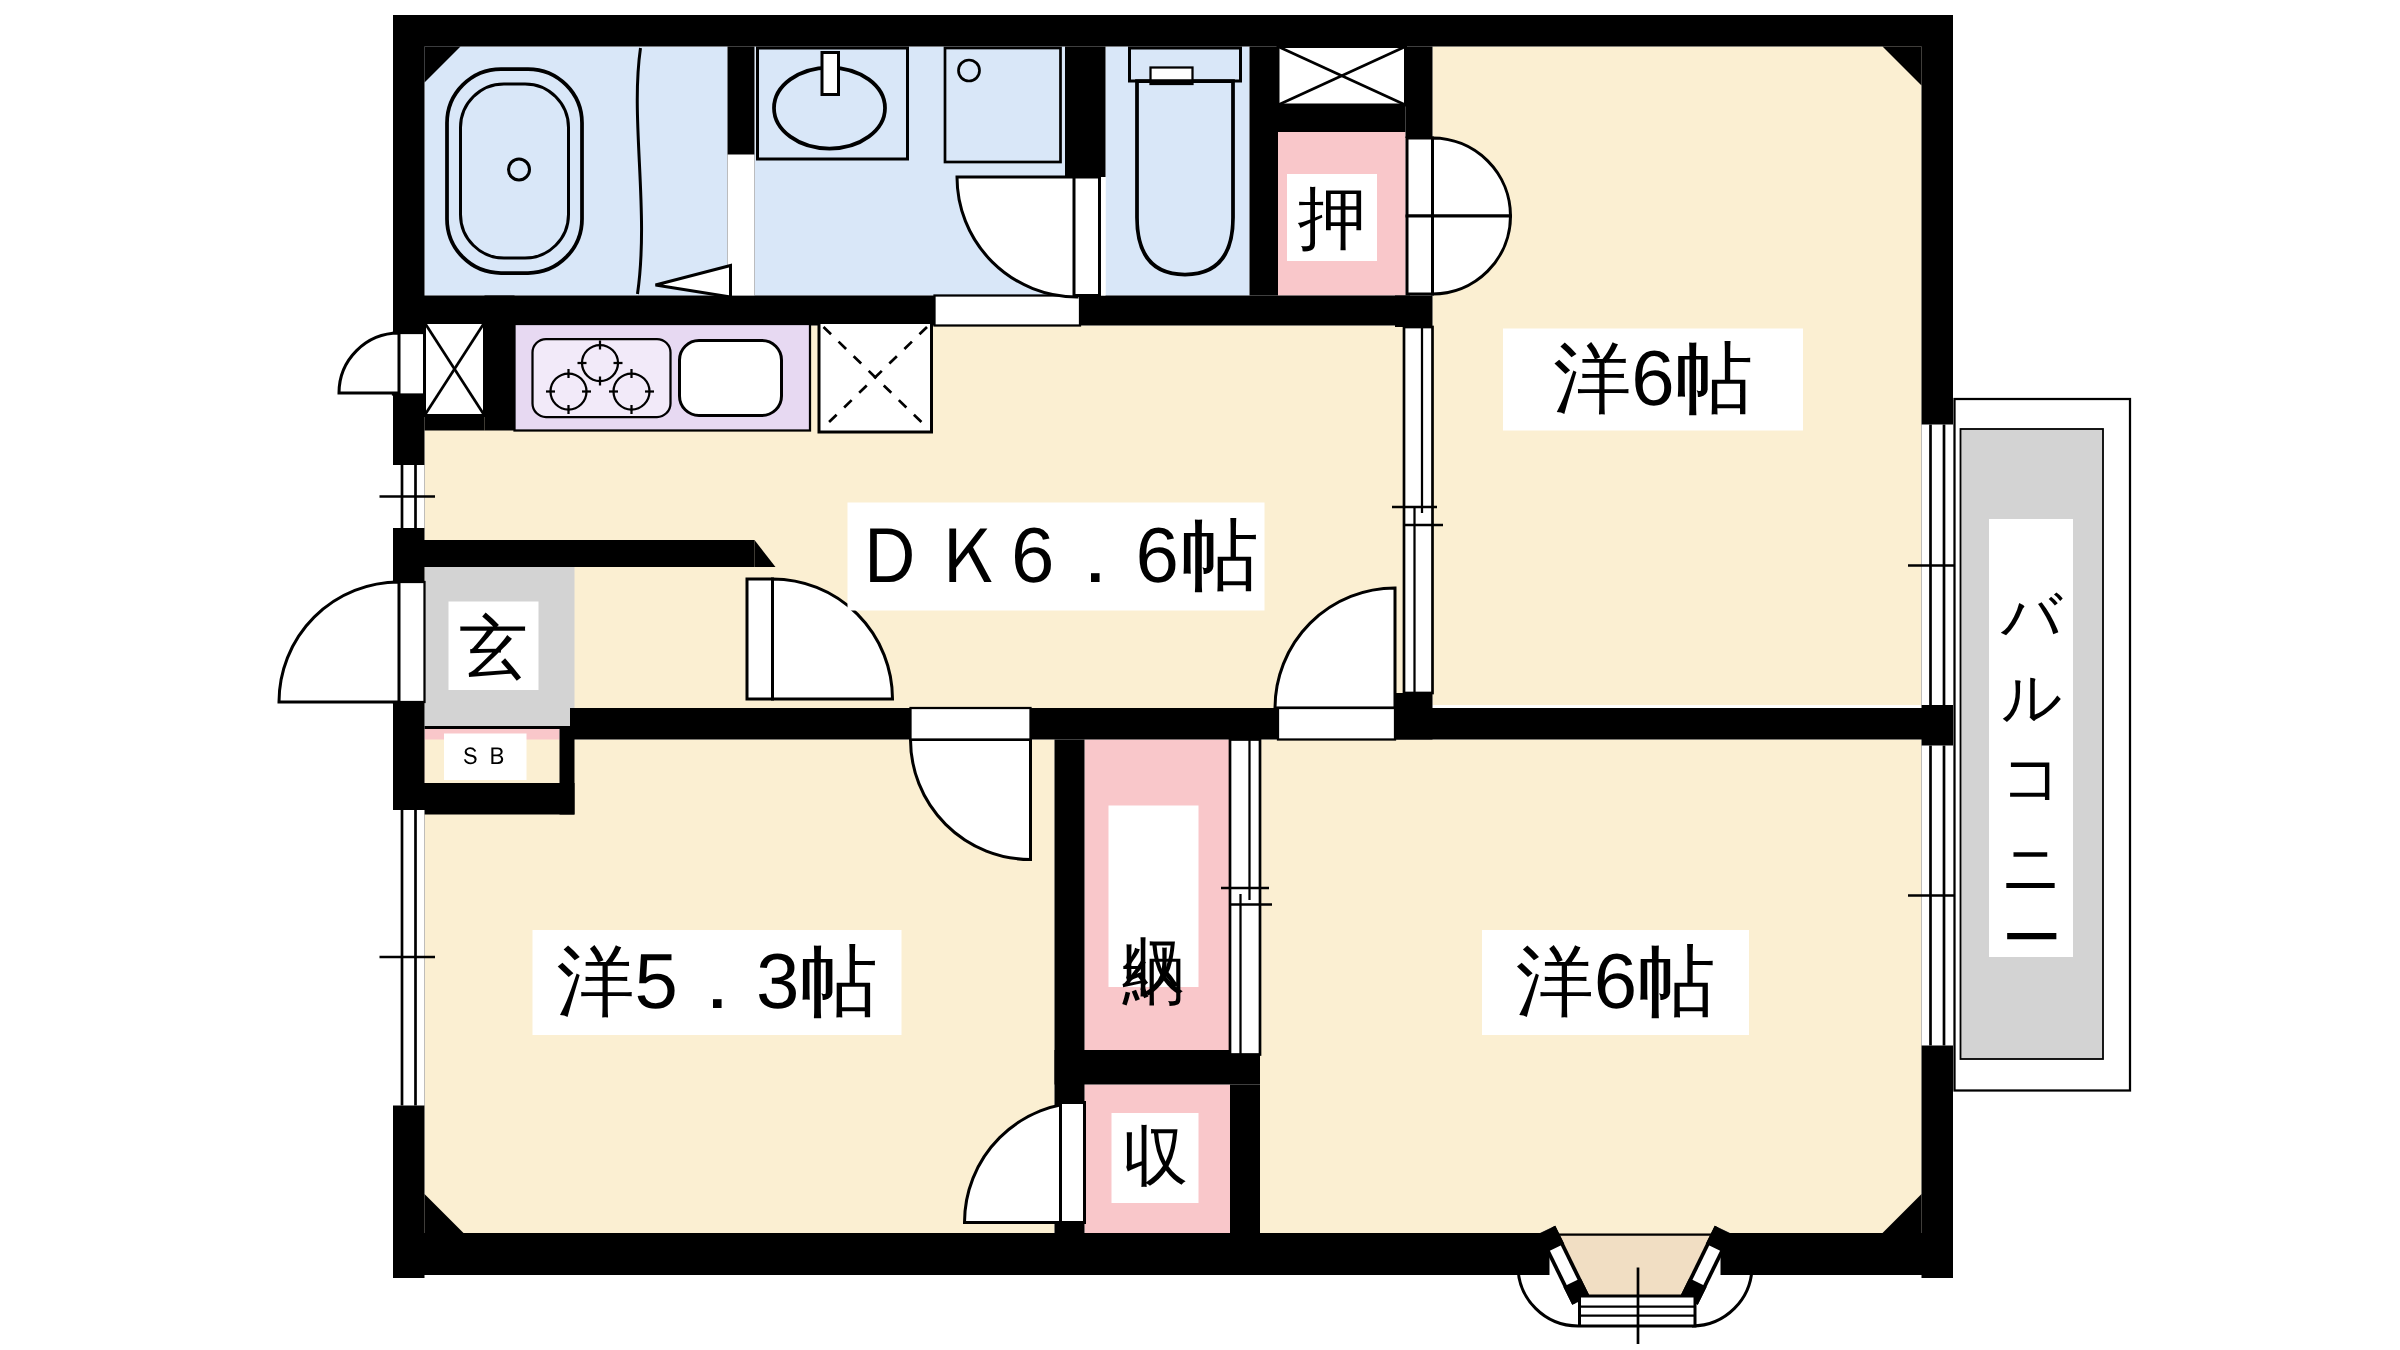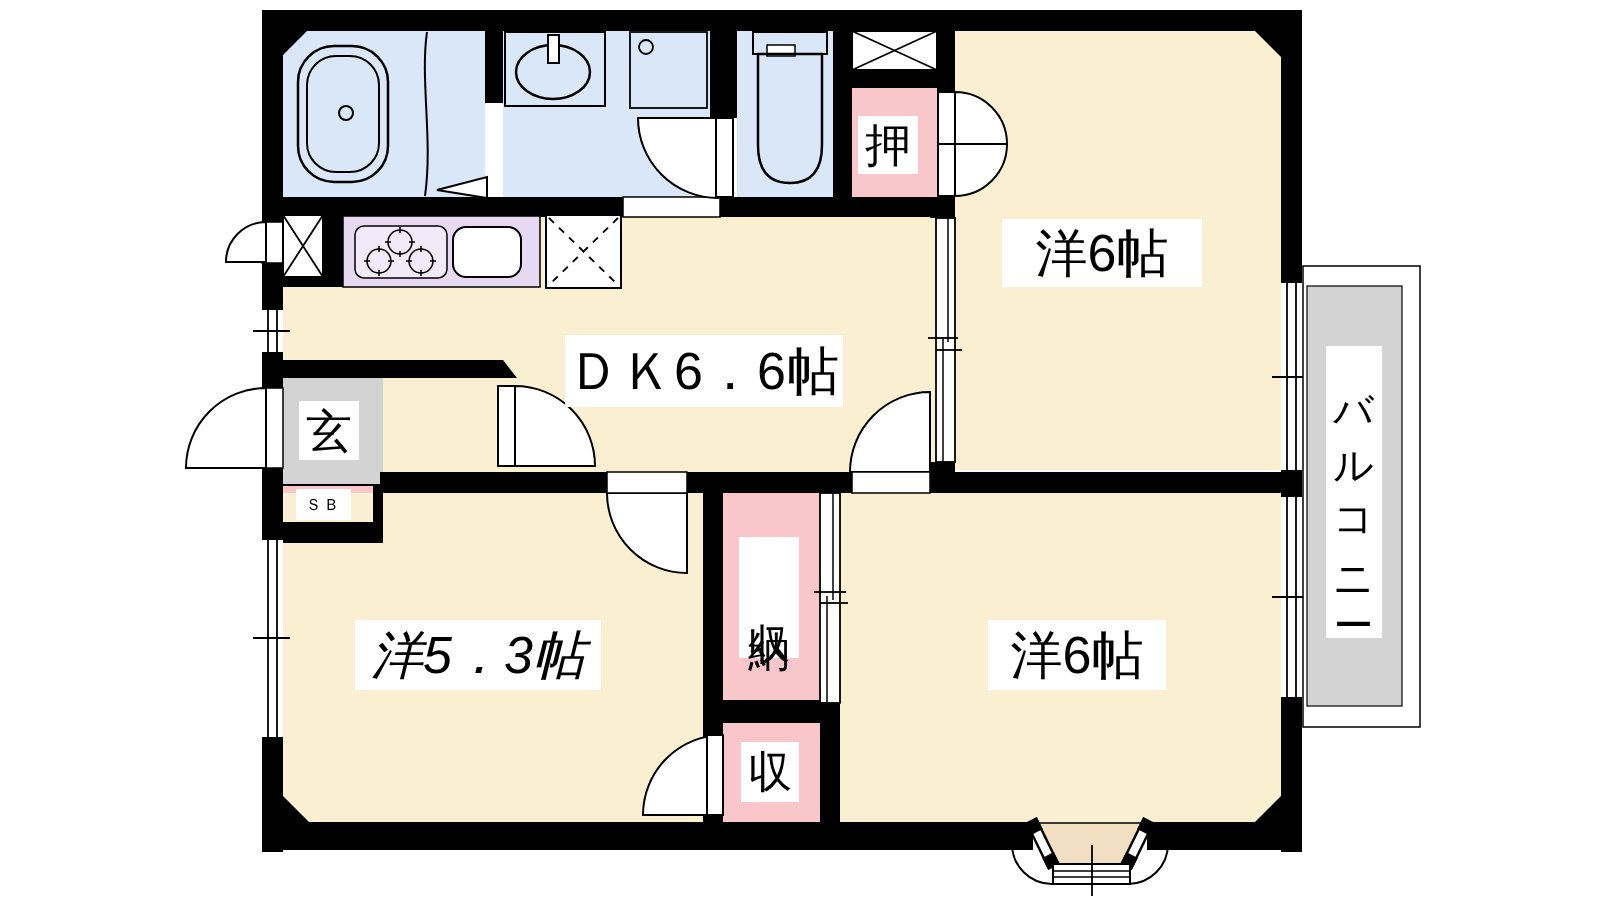--- a/index.html
+++ b/index.html
@@ -10,21 +10,21 @@
   .plan svg { position:absolute; left:0; top:0; }
   .label {
     position:absolute; background:#ffffff; color:#000;
     display:flex; align-items:center; justify-content:center;
     font-weight:500; line-height:1; white-space:nowrap;
   }
   .v { writing-mode:vertical-rl; text-orientation:upright; }
   .lbl-dk        { left:565px;  top:306px; width:278px; height:72px;  font-size:52px; letter-spacing:1px;margin-top:29px; }
   .lbl-west-top  { left:1002px; top:219px; width:200px; height:68px;  font-size:52px; }
   .lbl-west-bot  { left:988px;  top:620px; width:178px; height:70px;  font-size:52px; }
-  .lbl-west-sm   { left:355px;  top:620px; width:246px; height:70px;  font-size:52px;font-style:italic; }
+  .lbl-west-sm   { left:355px;  top:620px; width:246px; height:70px;  font-size:52px; }
   .lbl-oshiire   { left:858px;  top:116px; width:60px;  height:58px;  font-size:46px; }
   .lbl-genkan    { left:299px;  top:401px; width:60px;  height:59px;  font-size:46px; }
   .lbl-sb        { left:296px;  top:489px; width:55px;  height:31px;  font-size:16px; letter-spacing:2px; }
   .lbl-shuunou   { left:739px;  top:537px; width:60px;  height:121px; font-size:42px; letter-spacing:8px; }
   .lbl-shuu      { left:741px;  top:742px; width:58px;  height:60px;  font-size:44px; }
   .lbl-balcony   { left:1326px; top:346px; width:56px;  height:292px; font-size:40px; letter-spacing:14px; }
 </style>
 </head>
 <body>
 

